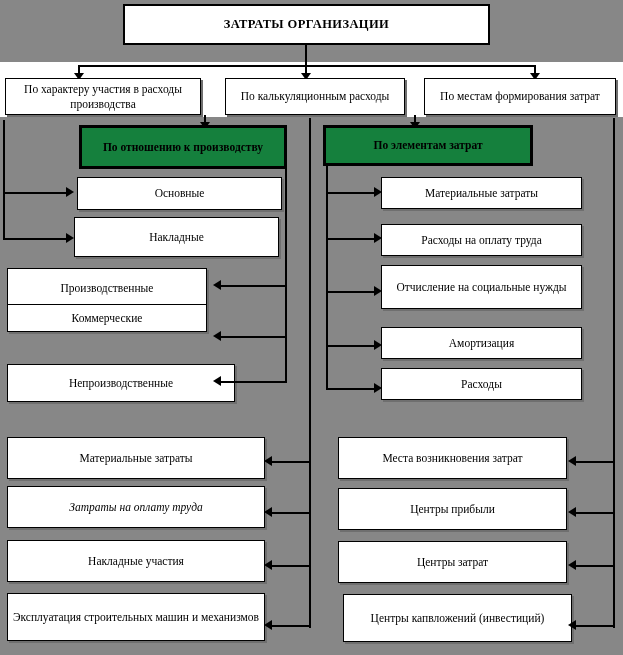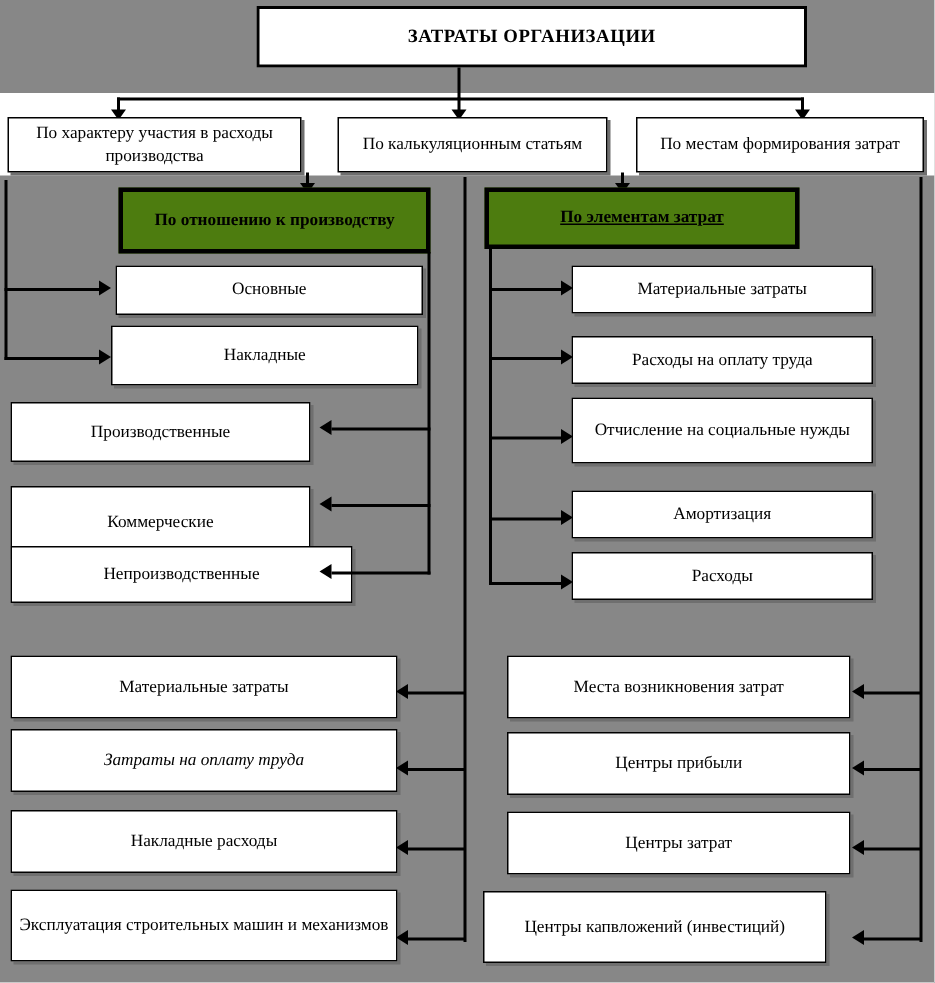--- a/index.html
+++ b/index.html
@@ -33,21 +33,21 @@
     padding:2px 4px;
   }
   .node.title{
     font-weight:bold;
     letter-spacing:.4px;
     font-size:12.5px;
     border:2px solid #000;
     box-shadow:none;
   }
   .node.hdr{
-    background:#4d7c0f;
+    background:#15803d;
     border:3px solid #000000;
     font-weight:bold;
     font-size:11.5px;
     box-shadow:none;
   }
   
   .ln{position:absolute;background:#000000;}
   .h{height:2px;}
   .v{width:2px;}
   
@@ -57,65 +57,65 @@
   .ar-l{border-top:5px solid transparent;border-bottom:5px solid transparent;border-right:8px solid #000;}
 </style>
 </head>
 <body>
 
 <div id="stage">
 
   <div class="grey" style="left:0;top:0;width:623px;height:62px;"></div>
   <div class="grey" style="left:0;top:117px;width:623px;height:538px;"></div>
 
-  <div class="node title" style="left:123px;top:4px;width:367px;height:41px;margin-left:48px;">
+  <div class="node title" style="left:123px;top:4px;width:367px;height:41px;">
     <span>ЗАТРАТЫ   ОРГАНИЗАЦИИ</span>
   </div>
 
   <div class="ln v" style="left:305px;top:45px;height:21px;"></div>
   <div class="ln h" style="left:78px;top:65px;width:458px;"></div>
   <div class="ln v" style="left:78px;top:65px;height:10px;"></div>
   <div class="ln v" style="left:305px;top:65px;height:10px;"></div>
   <div class="ln v" style="left:534px;top:65px;height:10px;"></div>
   <div class="ar ar-d" style="left:74px;top:73px;"></div>
   <div class="ar ar-d" style="left:301px;top:73px;"></div>
   <div class="ar ar-d" style="left:530px;top:73px;"></div>
 
   <div class="node" style="left:5px;top:78px;width:196px;height:37px;">
     <span>По характеру  участия в расходы производства</span>
   </div>
   <div class="node" style="left:225px;top:78px;width:180px;height:37px;">
-    <span>По калькуляционным статьям</span>
+    <span>По калькуляционным расходы</span>
   </div>
   <div class="node" style="left:424px;top:78px;width:192px;height:37px;">
     <span>По местам формирования затрат</span>
   </div>
 
   <div class="ln v" style="left:204px;top:115px;height:12px;"></div>
   <div class="ar ar-d" style="left:200px;top:122px;"></div>
   <div class="ln v" style="left:414px;top:115px;height:12px;"></div>
   <div class="ar ar-d" style="left:410px;top:122px;"></div>
 
   <div class="node hdr" style="left:79px;top:125px;width:208px;height:44px;">
     <span>По отношению к производству</span>
   </div>
-  <div class="node hdr" style="left:323px;top:125px;width:210px;height:41px;text-decoration:underline;">
+  <div class="node hdr" style="left:323px;top:125px;width:210px;height:41px;">
     <span>По элементам затрат</span>
   </div>
 
   <div class="node" style="left:77px;top:177px;width:205px;height:33px;">
     <span>Основные</span>
   </div>
   <div class="node" style="left:74px;top:217px;width:205px;height:40px;justify-content:center;">
     <span>Накладные</span>
   </div>
   <div class="node" style="left:7px;top:268px;width:200px;height:40px;justify-content:center;">
     <span>Производственные</span>
   </div>
-  <div class="node" style="left:7px;top:324px;width:200px;height:49px;">
+  <div class="node" style="left:7px;top:304px;width:200px;height:28px;">
     <span>Коммерческие</span>
   </div>
   <div class="node" style="left:7px;top:364px;width:228px;height:38px;">
     <span>Непроизводственные</span>
   </div>
 
   <div class="ln v" style="left:3px;top:120px;height:120px;"></div>
   <div class="ln h" style="left:3px;top:192px;width:64px;"></div>
   <div class="ar ar-r" style="left:66px;top:187px;"></div>
   <div class="ln h" style="left:3px;top:238px;width:64px;"></div>
@@ -157,21 +157,21 @@
   <div class="ln h" style="left:326px;top:388px;width:49px;"></div>
   <div class="ar ar-r" style="left:374px;top:383px;"></div>
 
   <div class="node" style="left:7px;top:437px;width:258px;height:42px;">
     <span>Материальные затраты</span>
   </div>
   <div class="node" style="left:7px;top:486px;width:258px;height:42px;font-style:italic;">
     <span>Затраты  на оплату труда</span>
   </div>
   <div class="node" style="left:7px;top:540px;width:258px;height:42px;">
-    <span>Накладные расходы</span>
+    <span>Накладные участия</span>
   </div>
   <div class="node" style="left:7px;top:593px;width:258px;height:48px;">
     <span>Эксплуатация строительных машин и механизмов</span>
   </div>
 
   <div class="ln v" style="left:309px;top:118px;height:510px;"></div>
   <div class="ln h" style="left:272px;top:461px;width:38px;"></div>
   <div class="ar ar-l" style="left:264px;top:456px;"></div>
   <div class="ln h" style="left:272px;top:512px;width:38px;"></div>
   <div class="ar ar-l" style="left:264px;top:507px;"></div>
@@ -182,21 +182,21 @@
 
   <div class="node" style="left:338px;top:437px;width:229px;height:42px;">
     <span>Места возникновения затрат</span>
   </div>
   <div class="node" style="left:338px;top:488px;width:229px;height:42px;">
     <span>Центры прибыли</span>
   </div>
   <div class="node" style="left:338px;top:541px;width:229px;height:42px;">
     <span>Центры затрат</span>
   </div>
-  <div class="node" style="left:322px;top:594px;width:229px;height:48px;">
+  <div class="node" style="left:343px;top:594px;width:229px;height:48px;">
     <span>Центры капвложений (инвестиций)</span>
   </div>
 
   <div class="ln v" style="left:613px;top:118px;height:510px;"></div>
   <div class="ln h" style="left:576px;top:461px;width:38px;"></div>
   <div class="ar ar-l" style="left:568px;top:456px;"></div>
   <div class="ln h" style="left:576px;top:512px;width:38px;"></div>
   <div class="ar ar-l" style="left:568px;top:507px;"></div>
   <div class="ln h" style="left:576px;top:565px;width:38px;"></div>
   <div class="ar ar-l" style="left:568px;top:560px;"></div>

